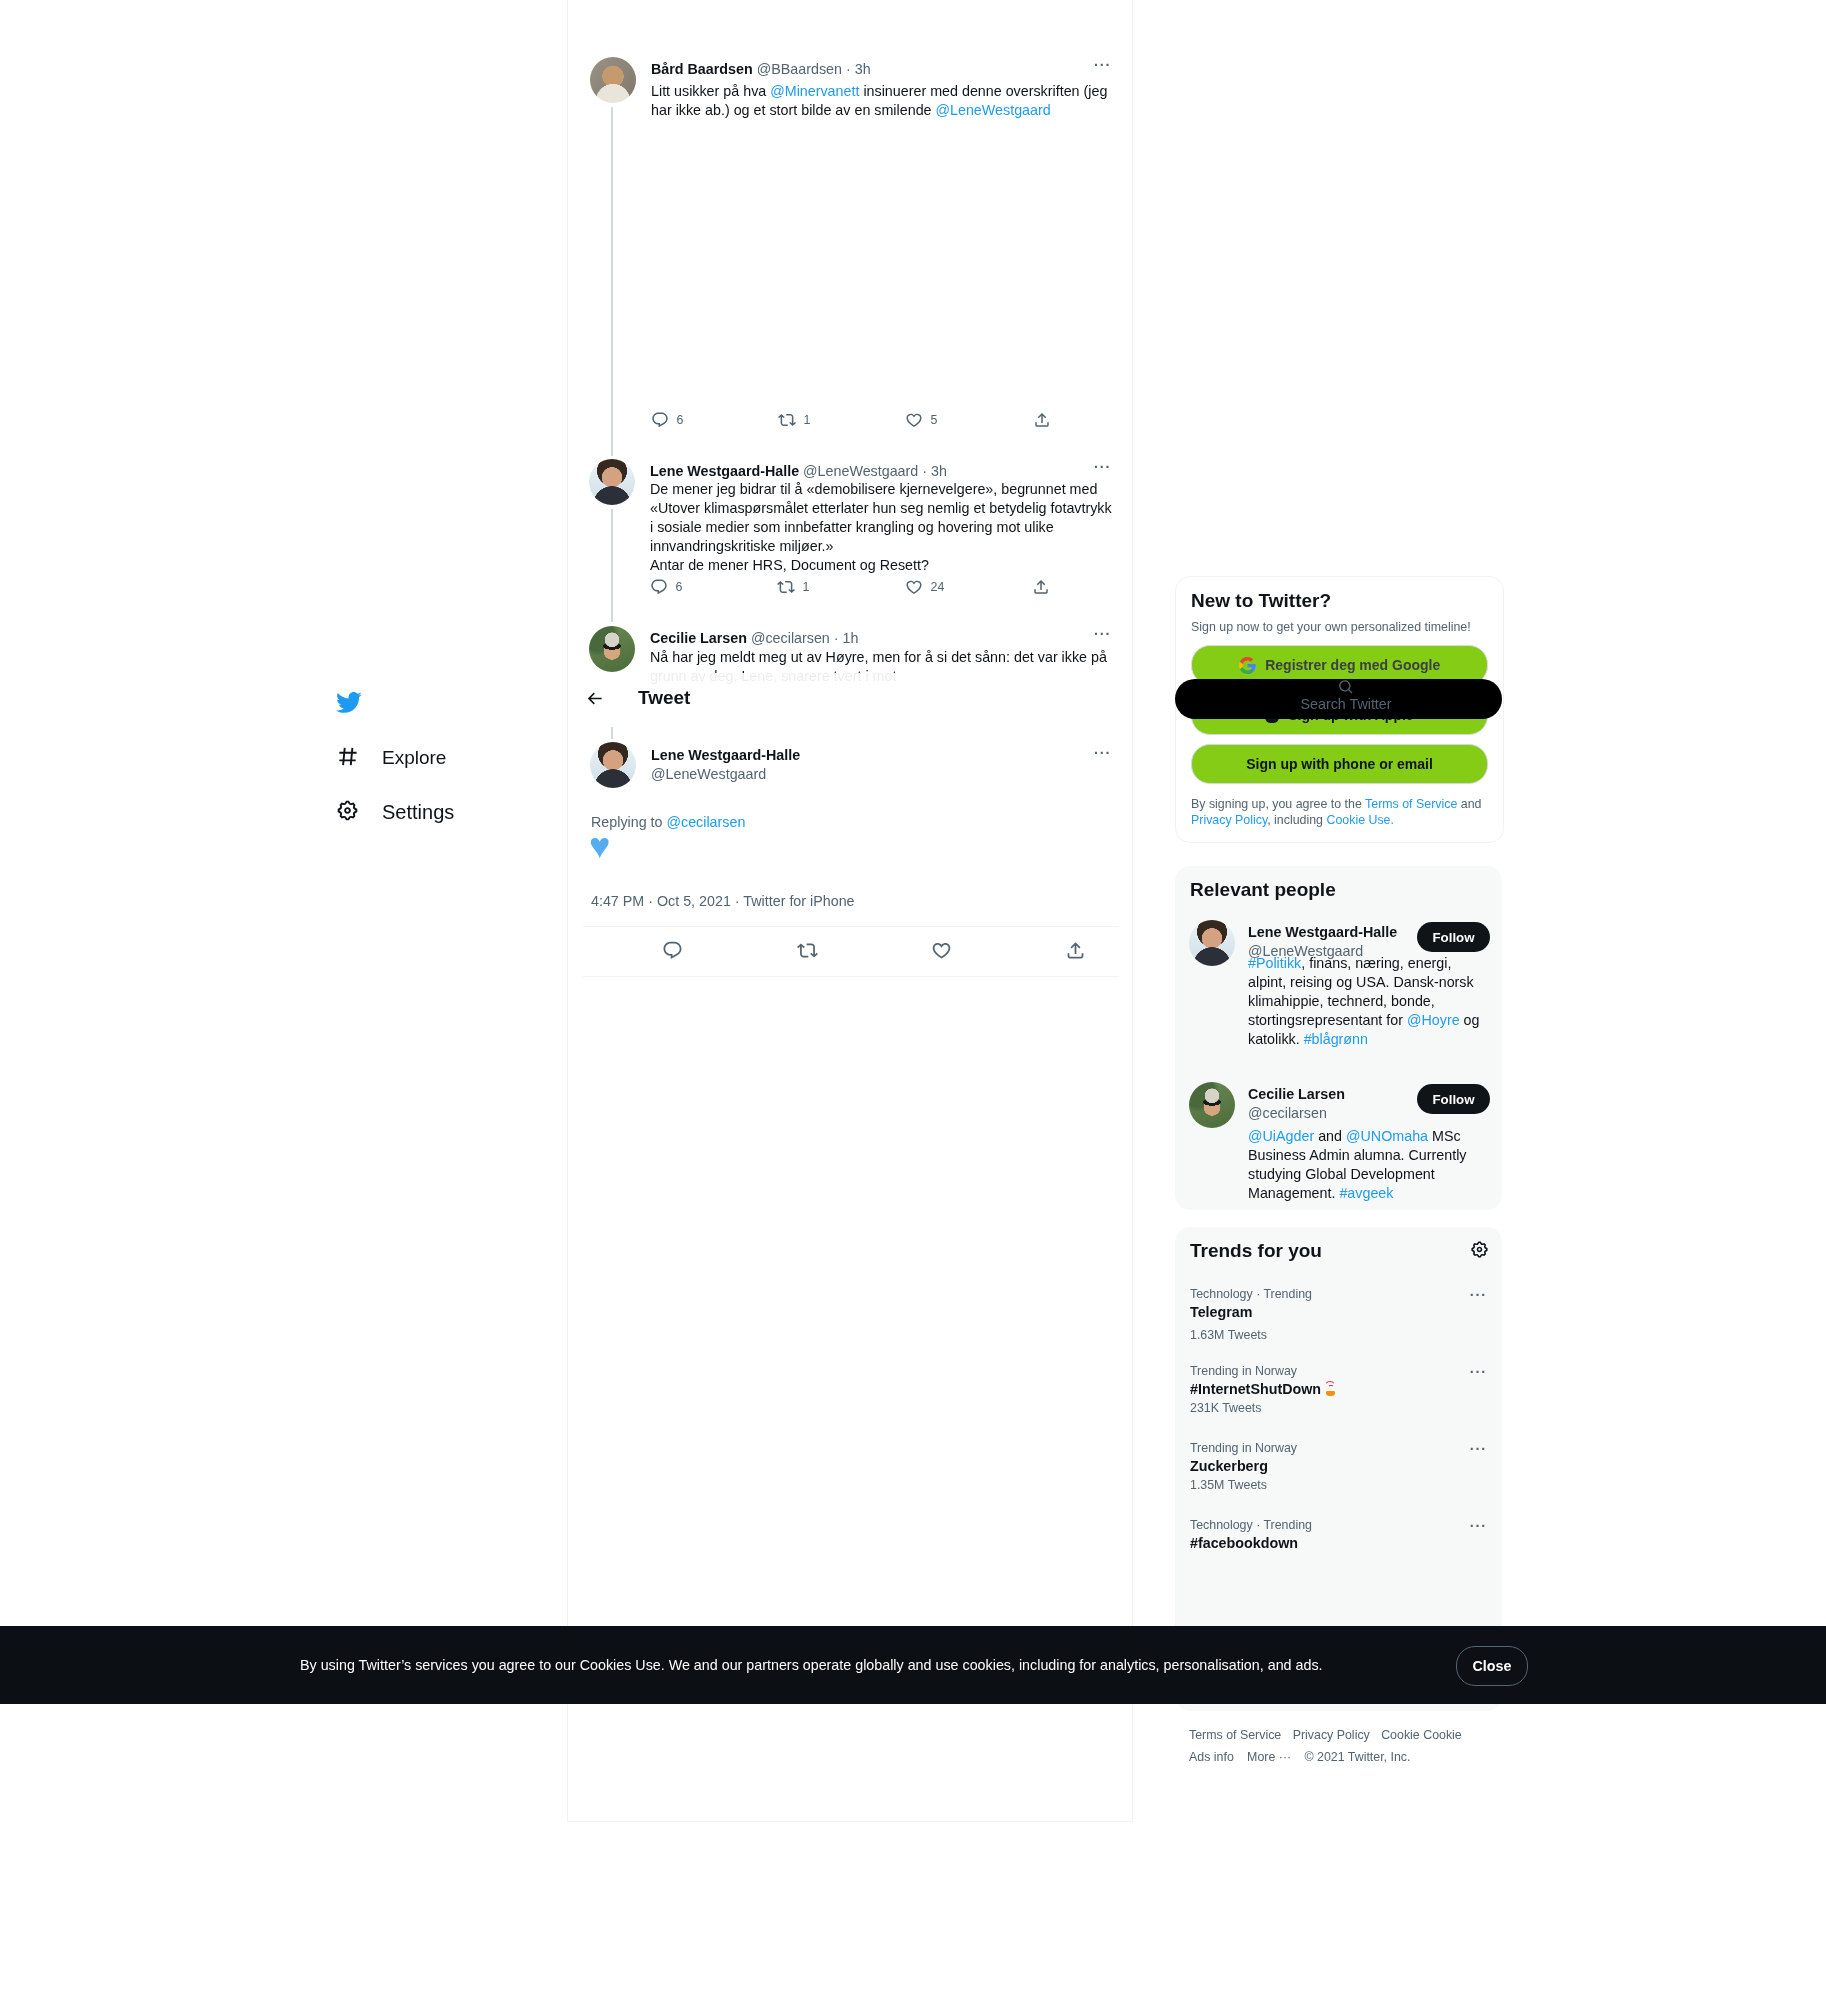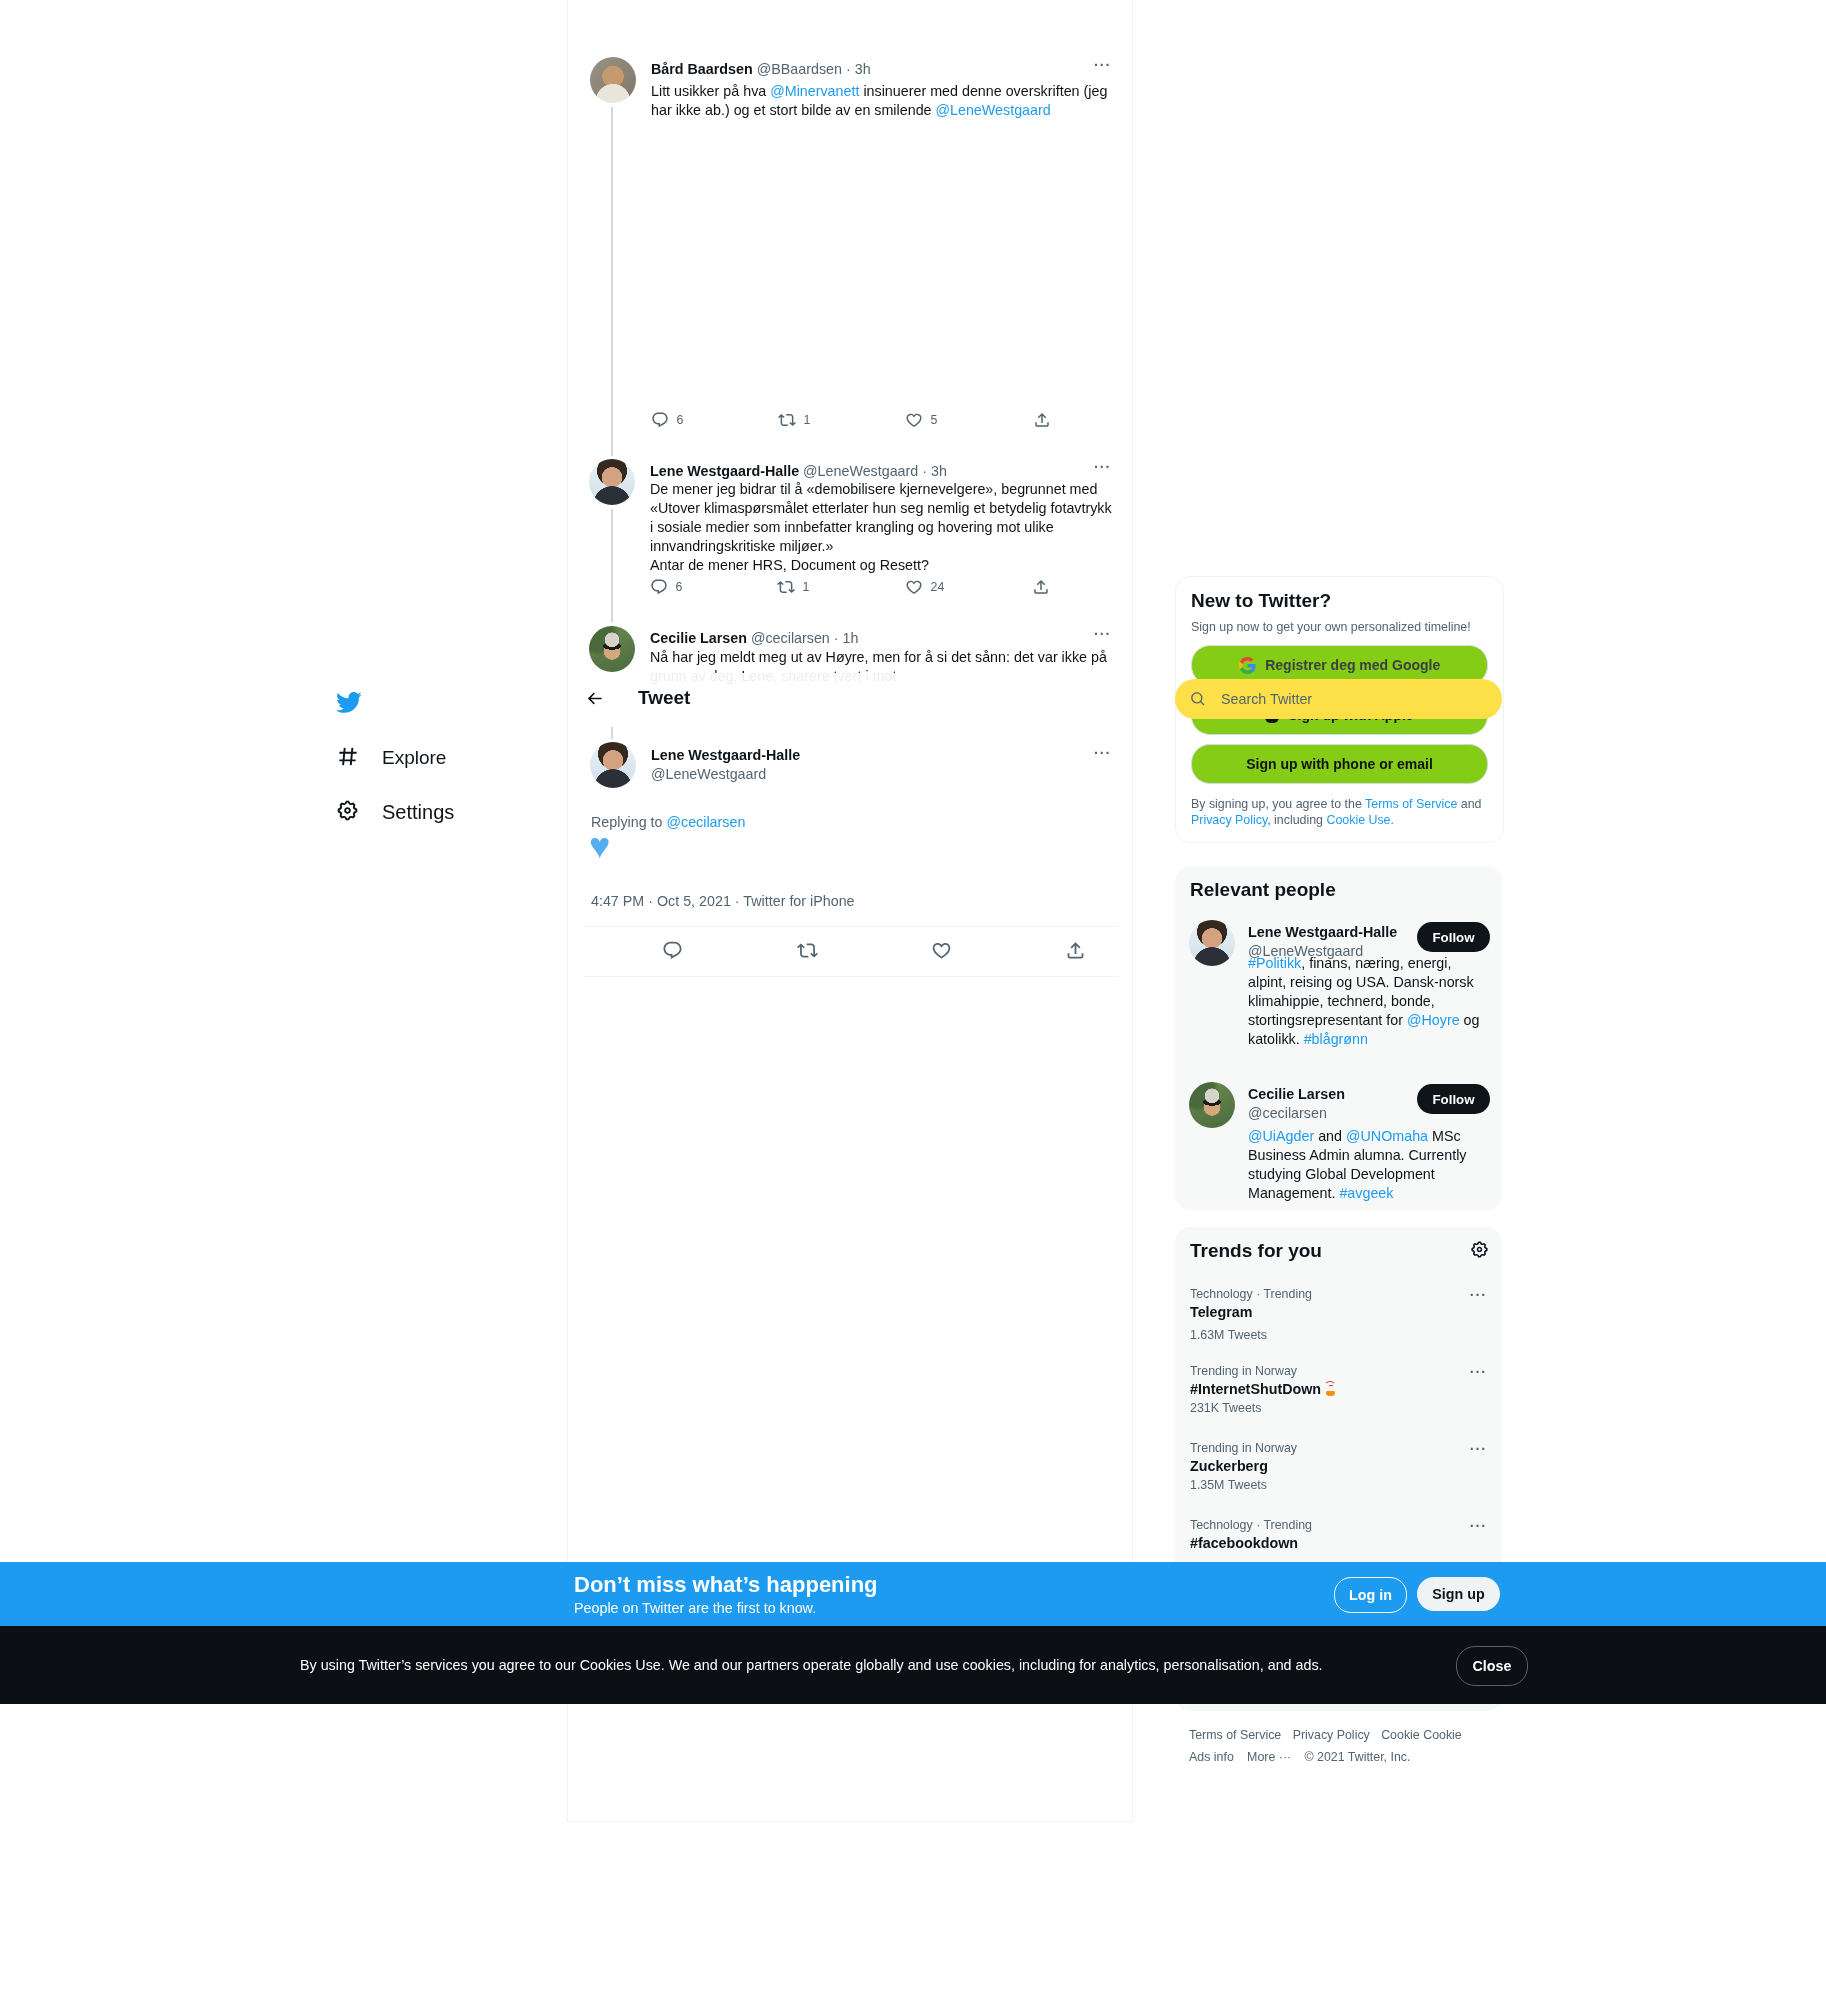--- a/index.html
+++ b/index.html
@@ -237,21 +237,21 @@
     <div class="pillbtn" style="position:absolute;left:15px;top:118px;width:295px;height:38px;gap:9.5px;border-color:#cfd9de;">
       <span style="width:13.3px;height:15px;background:#0f1419;border-radius:45% 45% 40% 40%;"></span>
       <span>Sign up with Apple</span>
     </div>
     <div class="pillbtn" style="position:absolute;left:15px;top:167px;width:295px;height:38px;border-color:#cfd9de;">
       <span>Sign up with phone or email</span>
     </div>
     <div class="t13 seg-wrap" style="position:absolute;left:15px;top:219px;width:297px;color:#536471;"><span>By signing up, you agree to the </span><span class="link">Terms of Service</span><span> and </span><span class="link">Privacy Policy</span><span>, including </span><span class="link">Cookie Use.</span></div>
   </div>
 
-  <div class="abs" style="left:1175px;top:679px;width:327px;height:40px;background:#fde047;border-radius:20px;z-index:60;display:flex;align-items:center;">
+  <div class="abs" style="left:1175px;top:679px;width:327px;height:40px;background:#000000;border-radius:20px;z-index:60;display:flex;align-items:center;flex-direction:column;">
     <span style="margin-left:15px;display:flex;">
       <svg width="16" height="16" viewBox="0 0 24 24">
           <path fill="#536471" d="M10.25 3.75c-3.59 0-6.5 2.91-6.5 6.5s2.91 6.5 6.5 6.5c1.795 0 3.419-.726 4.596-1.904 1.178-1.177 1.904-2.801 1.904-4.596 0-3.59-2.91-6.5-6.5-6.5zM1.75 10.25c0-4.694 3.806-8.5 8.5-8.5s8.5 3.806 8.5 8.5c0 1.986-.682 3.815-1.824 5.262l4.781 4.781-1.414 1.414-4.781-4.781c-1.447 1.142-3.276 1.824-5.262 1.824-4.694 0-8.5-3.806-8.5-8.5z"></path>
         </svg>
     </span>
     <span class="t15 gray" style="margin-left:15px;">Search Twitter</span>
   </div>
 
   <div class="abs card" style="left:1175px;top:866px;width:327px;height:344px;">
     <div style="margin:13.3px 15px 0;font-size:19px;font-weight:bold;">Relevant people</div>
@@ -307,26 +307,20 @@
       <div class="dots" style="position:absolute;right:0;top:0;">···</div>
     </div>
 
     <div class="abs" style="left:15px;top:291px;width:297px;">
       <div class="trend-cat">Technology · Trending</div>
       <div class="trend-title" style="margin-top:2.9px;">#facebookdown</div>
       <div class="dots" style="position:absolute;right:0;top:0;">···</div>
     </div>
   </div>
 
-  <div class="abs" style="left:0;top:1562px;width:1826px;height:65px;background:#1d9bf0;z-index:70;">
-    <div style="position:absolute;left:574px;top:9.5px;color:#fff;font-size:22px;font-weight:bold;">Don’t miss what’s happening</div>
-    <div style="position:absolute;left:574px;top:38px;color:#fff;font-size:14.3px;">People on Twitter are the first to know.</div>
-    <div style="position:absolute;left:1334px;top:15px;width:71px;height:34px;border:1px solid #fff;border-radius:17px;color:#fff;font-size:14.3px;font-weight:bold;display:flex;align-items:center;justify-content:center;">Log in</div>
-    <div style="position:absolute;left:1417px;top:15px;width:83px;height:34px;background:#eff3f4;border-radius:17px;color:#0f1419;font-size:14.3px;font-weight:bold;display:flex;align-items:center;justify-content:center;">Sign up</div>
-  </div>
 
   <div class="abs" style="left:0;top:1626px;width:1826px;height:78px;background:#0c0f14;z-index:70;">
     <div style="position:absolute;left:300px;top:31px;color:#fff;font-size:14.3px;">By using Twitter’s services you agree to our Cookies Use. We and our partners operate globally and use cookies, including for analytics, personalisation, and ads.</div>
     <div style="position:absolute;left:1456px;top:20px;width:70px;height:38px;border:1px solid #536471;border-radius:19px;color:#fff;font-size:14.3px;font-weight:bold;display:flex;align-items:center;justify-content:center;">Close</div>
   </div>
 
   <div class="abs t13 gray" style="left:1189px;top:1727px;display:flex;gap:11.4px;">
     <span>Terms of Service</span>
     <span>Privacy Policy</span>
     <span>Cookie Cookie</span>

